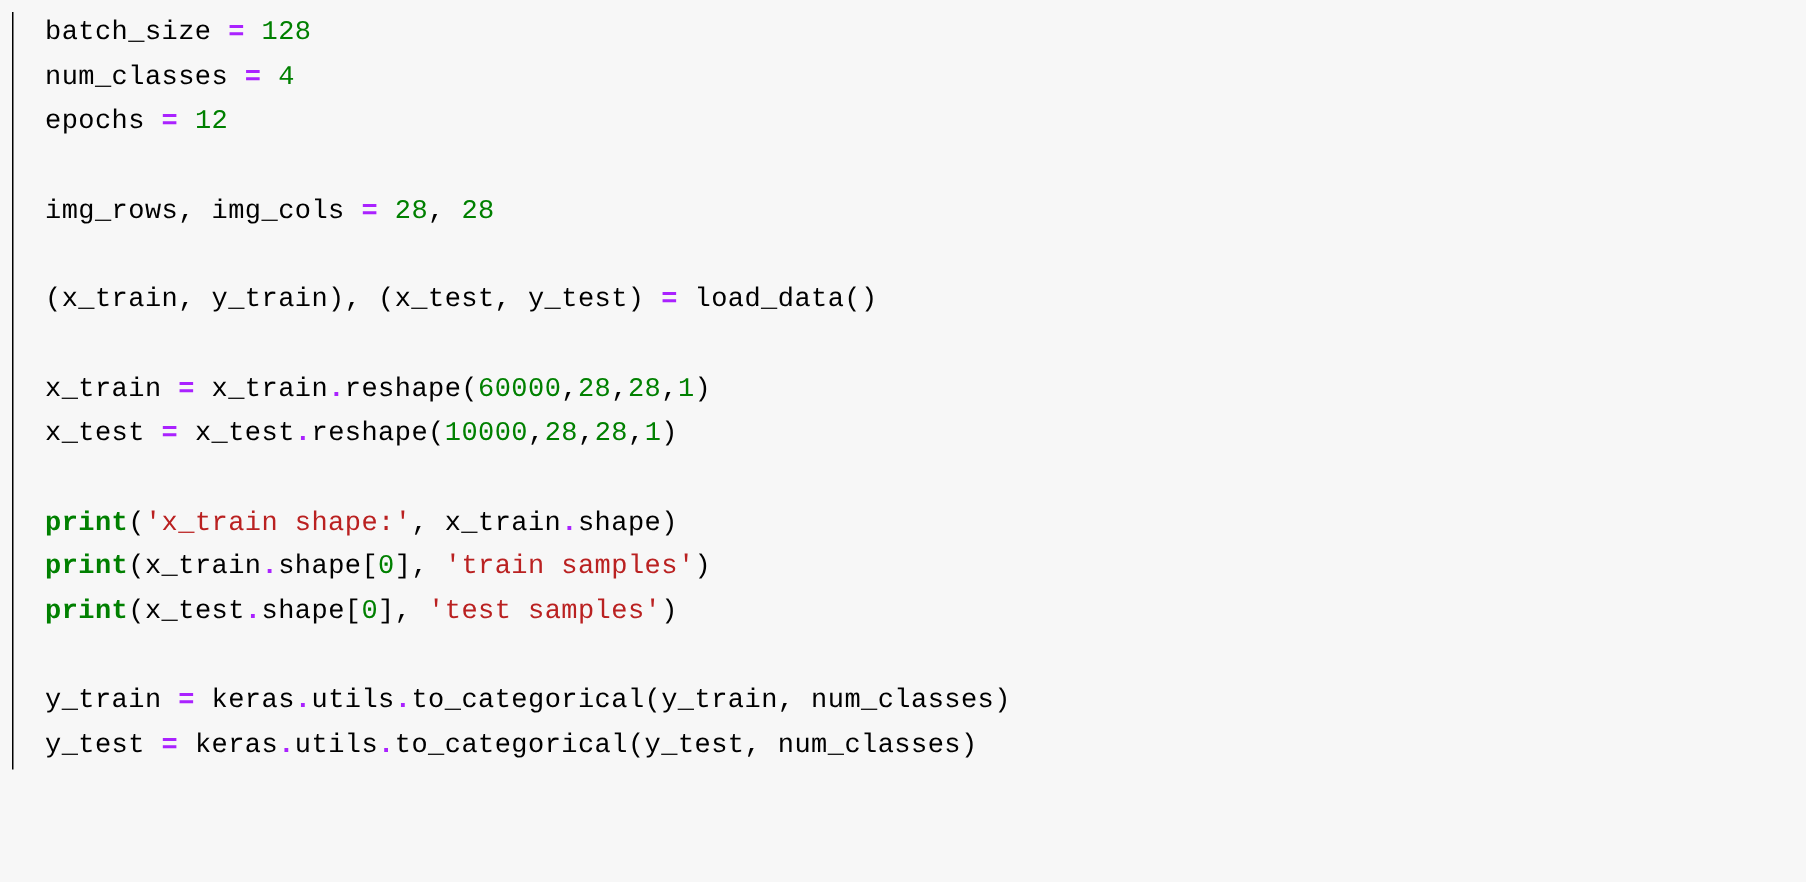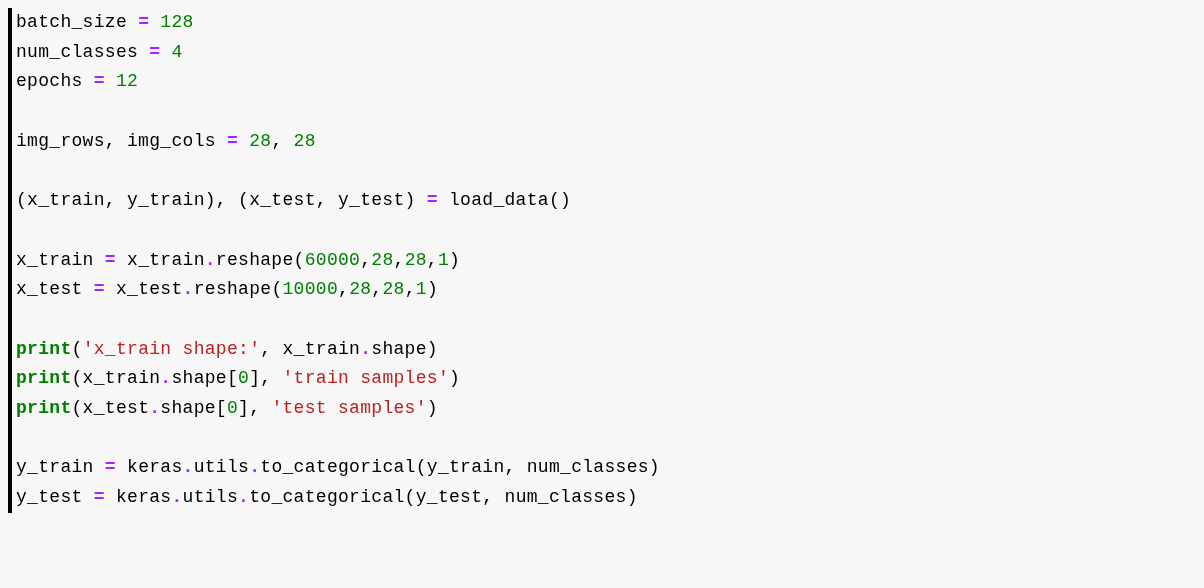--- a/index.html
+++ b/index.html
@@ -11,22 +11,22 @@
       background: #f7f7f7;
       font-family: "Courier New", Courier, monospace;
       font-size: 18px;
       line-height: 1.65;
       padding: 8px 0 8px 8px;
       color: #000;
       letter-spacing: 0.3px;
     }
     .code-block {
       white-space: pre;
-      border-left: 4px solid #000000;
-      padding-left: 4px;
+      border-left: 1px solid #000000;
+      padding-left: 21px;
     }
     .n { color: #000; }
     .o { color: #aa22ff; font-weight: bold; }
     .mi { color: #008000; }
     .k { color: #008000; font-weight: bold; }
     .s { color: #ba2121; }
   </style>
 </head>
 <body>
 

